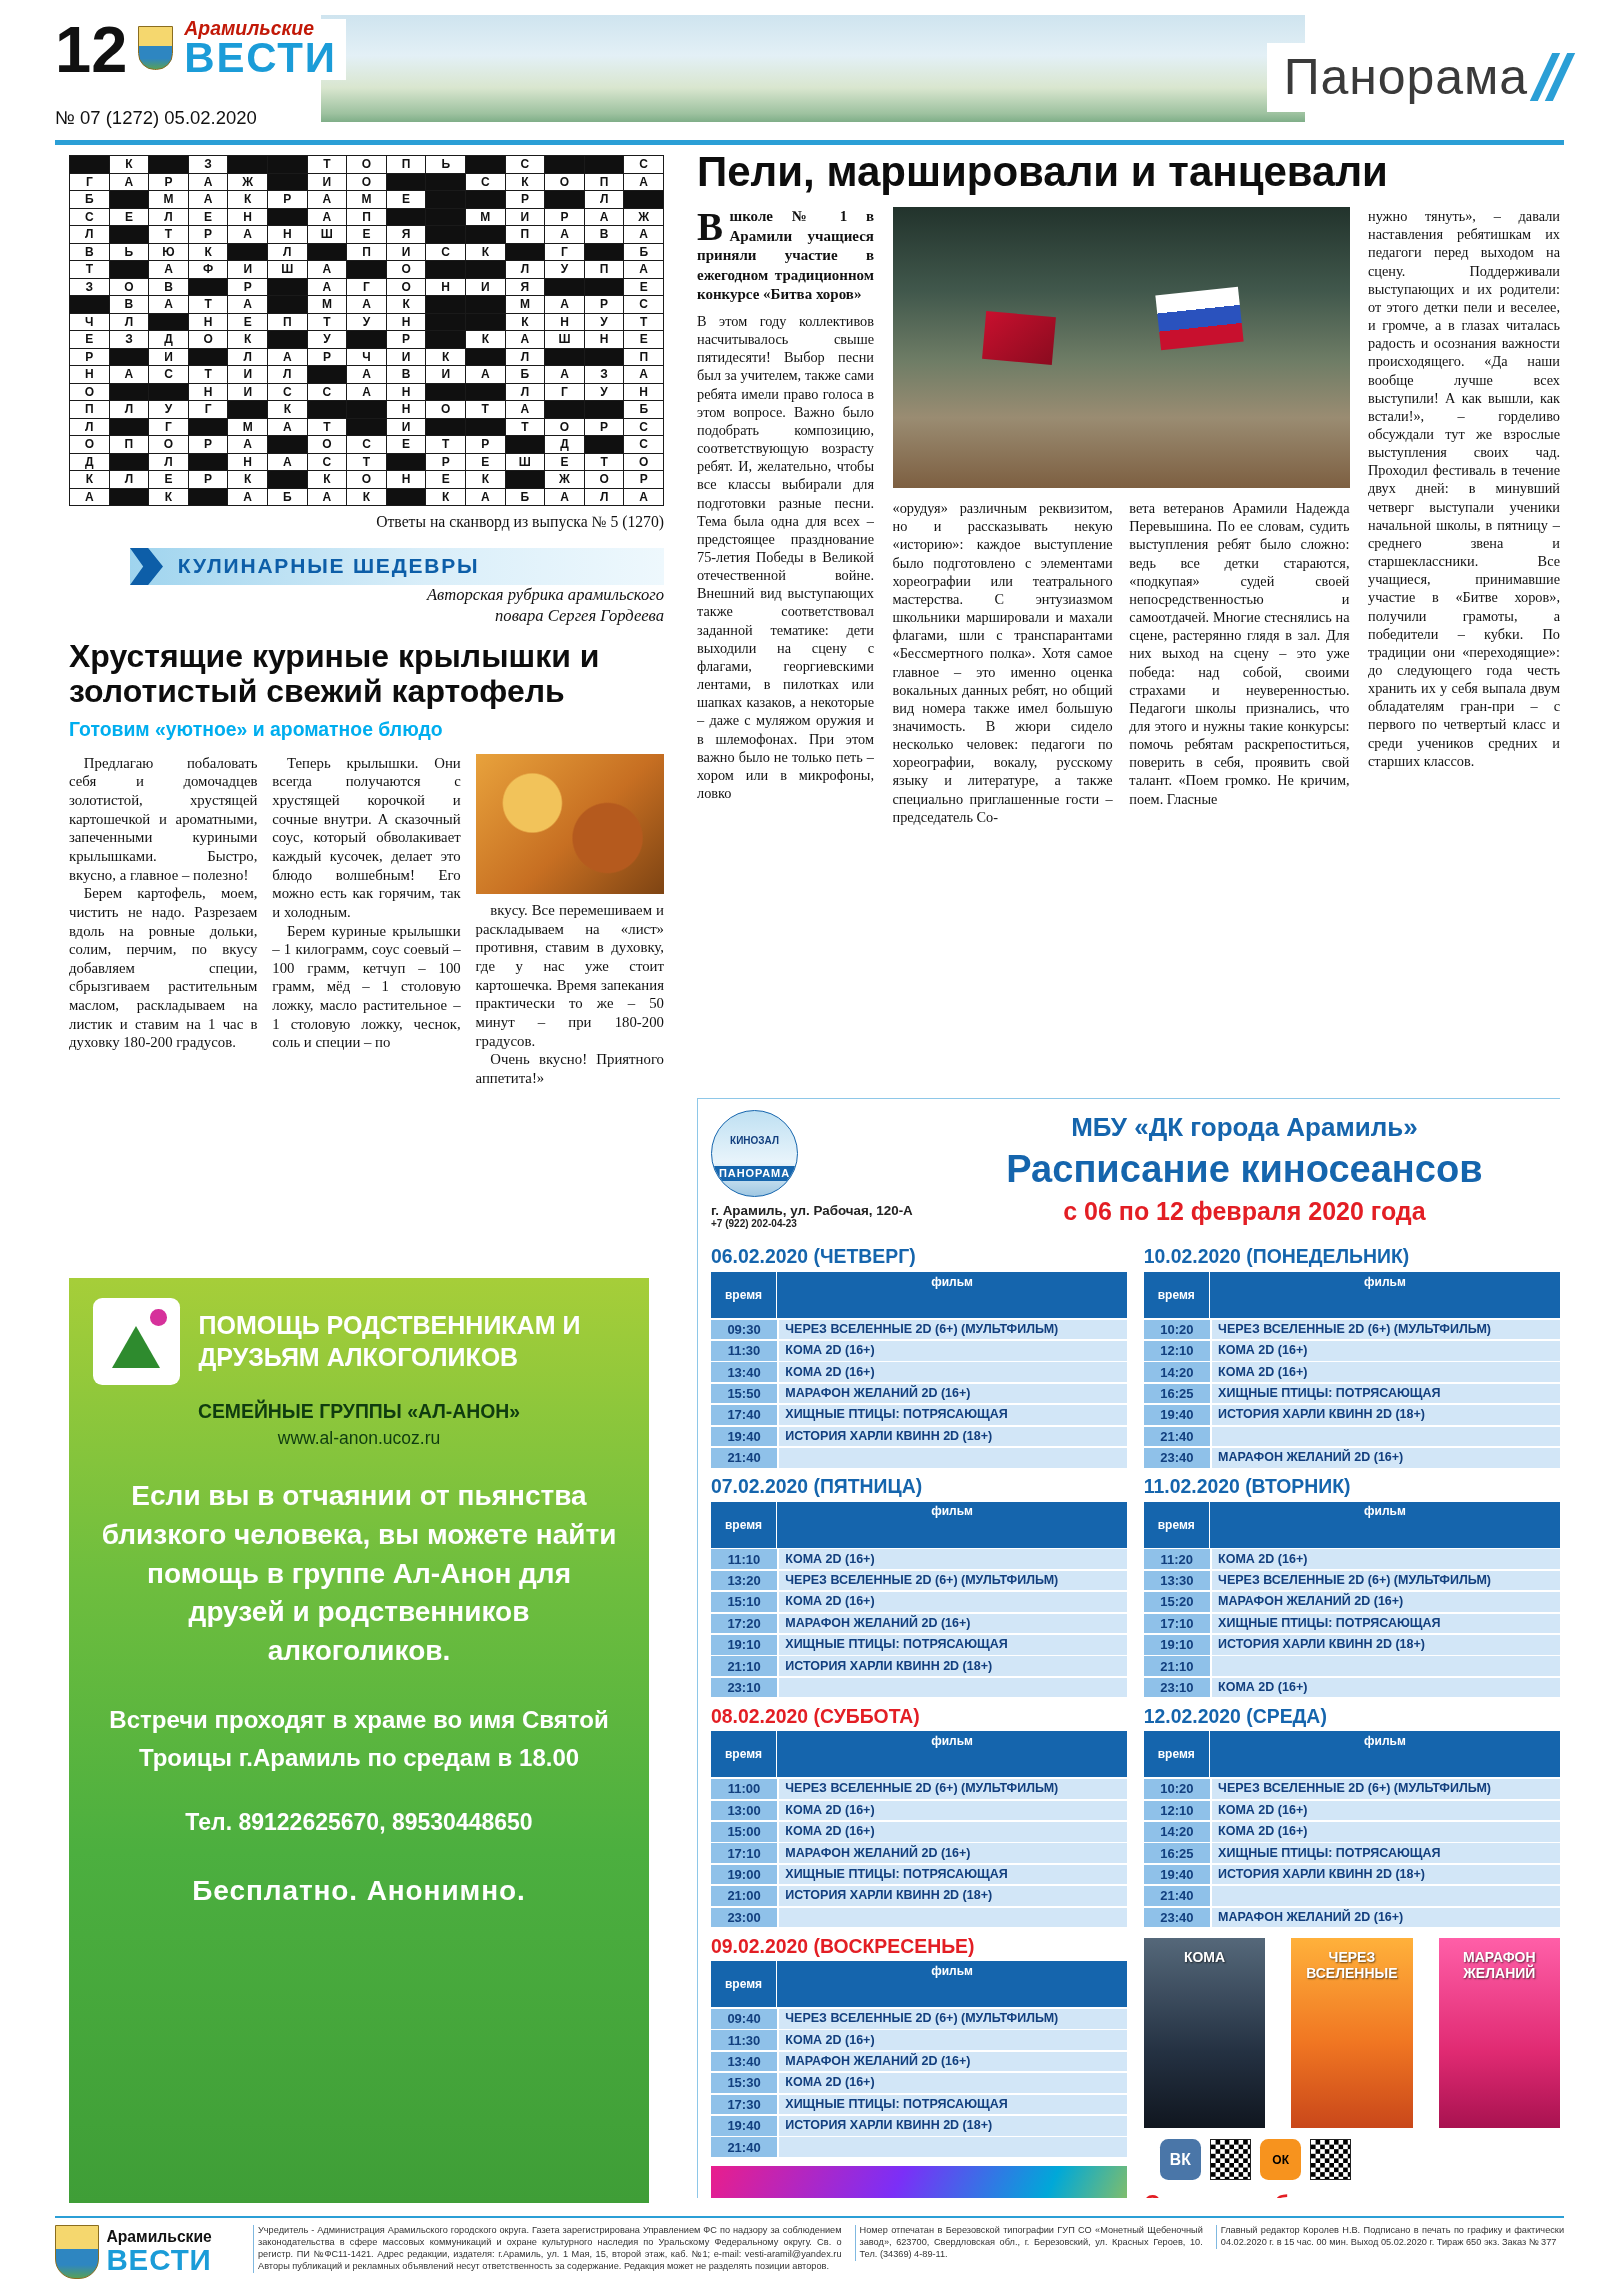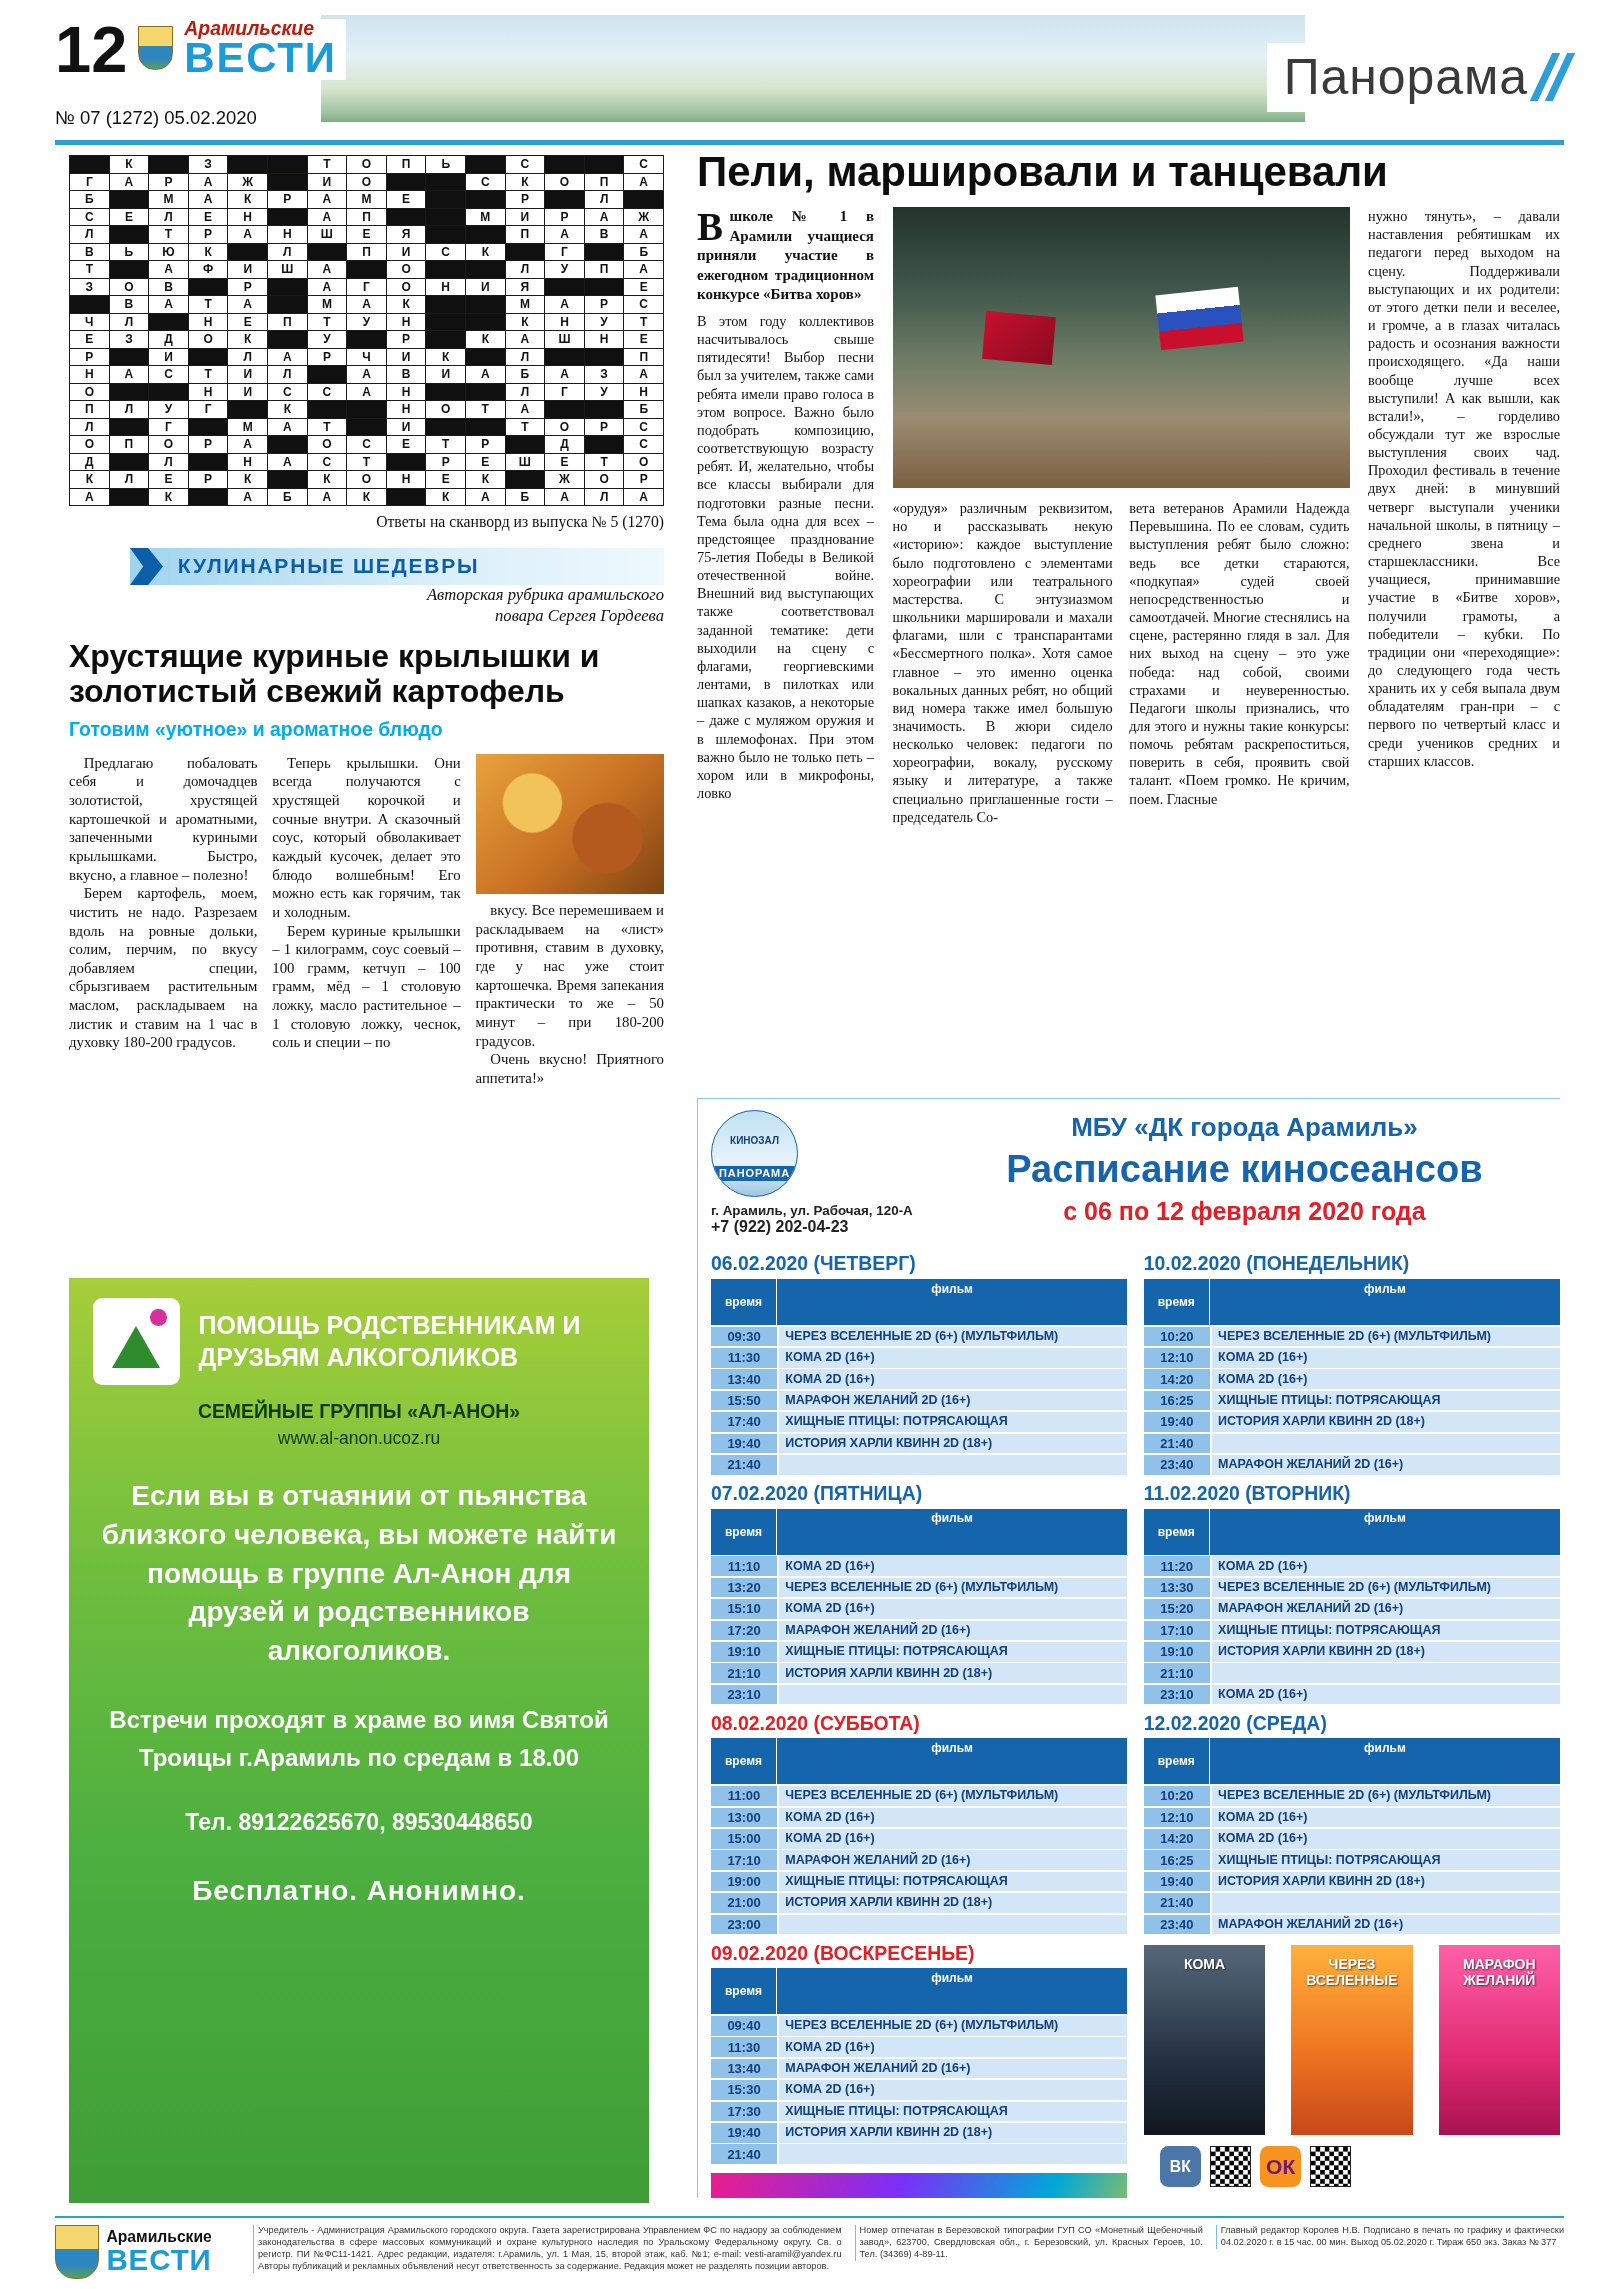--- a/index.html
+++ b/index.html
@@ -90,21 +90,21 @@
     border-top:1.8px solid #8ec7e8;border-left:1.8px solid #8ec7e8;padding:11px 0 0 13px;overflow:hidden;
     font-family:"Liberation Sans",sans-serif;}
   .c-header{display:flex;gap:14.8px;}
   .c-logo-wrap{width:203px;flex:none;}
   .c-logo{width:85px;height:85px;border-radius:50%;border:1.8px solid #1565ad;overflow:hidden;position:relative;
     background:linear-gradient(180deg,#bfe0f2 0%,#e8f4fb 60%,#9fc7e2 100%);}
   .c-logo-top{position:absolute;top:24px;width:100%;text-align:center;font-size:10px;font-weight:bold;color:#123f7e;}
   .c-logo-band{position:absolute;bottom:14.8px;width:100%;background:#1565ad;color:#fff;text-align:center;
     font-size:11px;font-weight:bold;padding:1.8px 0;letter-spacing:0.9px;}
   .c-address{margin-top:5.5px;font-size:13.4px;font-weight:bold;color:#222;}
-  .c-phone{font-size:16px;font-weight:bold;color:#222;}
+  .c-phone{font-size:10px;font-weight:bold;color:#222;}
   .c-titles{flex:1;text-align:center;}
   .c-org{color:#1565ad;font-weight:bold;font-size:26px;margin-top:1.8px;}
   .c-title{color:#1565ad;font-weight:bold;font-size:38px;margin-top:5.5px;}
   .c-dates{color:#e31e24;font-weight:bold;font-size:25px;margin-top:5.5px;}
   .sched{display:flex;gap:16.6px;margin-top:9.2px;}
   .sched-col{flex:1;min-width:0;}
   .day-date{font-weight:bold;font-size:19.4px;color:#1565ad;margin:7.4px 0 3.7px 0;}
   .day-date.weekend{color:#e31e24;}
   .day-head{display:flex;background:#1565ad;color:#fff;font-weight:bold;font-size:12px;}
   .h-time{width:66px;flex:none;text-align:center;padding:16px 0;border-right:1.8px solid #fff;box-sizing:border-box;}
@@ -120,21 +120,21 @@
   .bp-sub{position:absolute;left:16.6px;top:96px;font-weight:bold;font-size:12px;color:#ffe07a;letter-spacing:0.9px;}
   .bp-date{position:absolute;left:16.6px;top:138px;font-weight:bold;font-size:16.6px;}
   .small-posters{display:flex;gap:26px;margin-top:11px;height:190px;}
   .sp{flex:1;position:relative;color:#fff;font-weight:bold;overflow:hidden;display:flex;align-items:flex-start;justify-content:center;}
   .sp span{margin-top:11px;font-size:14px;text-align:center;line-height:1.15;text-shadow:0.9px 0.9px 1.8px rgba(0,0,0,.6);}
   .sp.koma{background:linear-gradient(180deg,#55687a 0%,#243142 60%,#10161f 100%);}
   .sp.universe{background:linear-gradient(180deg,#ffb13b 0%,#f07622 55%,#c9471a 100%);}
   .sp.marafon{background:linear-gradient(180deg,#ff5fa8 0%,#e02a72 60%,#a81250 100%);}
   .social{display:flex;gap:9.2px;margin-top:11px;align-items:center;}
   .icon-vk{width:41px;height:41px;border-radius:8.3px;background:#4a76a8;color:#fff;display:flex;align-items:center;justify-content:center;font-weight:bold;font-size:15.7px;margin-left:16px;}
-  .icon-ok{width:41px;height:41px;border-radius:8.3px;background:#f7931e;color:#701a75;display:flex;align-items:center;justify-content:center;font-weight:bold;font-size:21px;}
+  .icon-ok{width:41px;height:41px;border-radius:8.3px;background:#f7931e;color:#000000;display:flex;align-items:center;justify-content:center;font-weight:bold;font-size:12px;}
   .qr{width:41px;height:41px;border:1.8px solid #222;box-sizing:border-box;
     background:repeating-conic-gradient(#000 0% 25%,#fff 0% 50%);background-size:9.2px 9.2px;}
   .prices{margin-top:11px;}
   .price-title{color:#e31e24;font-weight:bold;font-size:23px;margin-bottom:7.4px;}
   .price-row{display:flex;justify-content:space-between;margin-top:5.5px;}
   .price-time{color:#1565ad;font-weight:bold;font-size:16.6px;}
   .price-val{color:#e31e24;font-weight:bold;font-size:16.6px;}
 
   
   .footer{position:absolute;left:55px;right:55px;bottom:11px;border-top:2.8px solid #2b9fd6;

